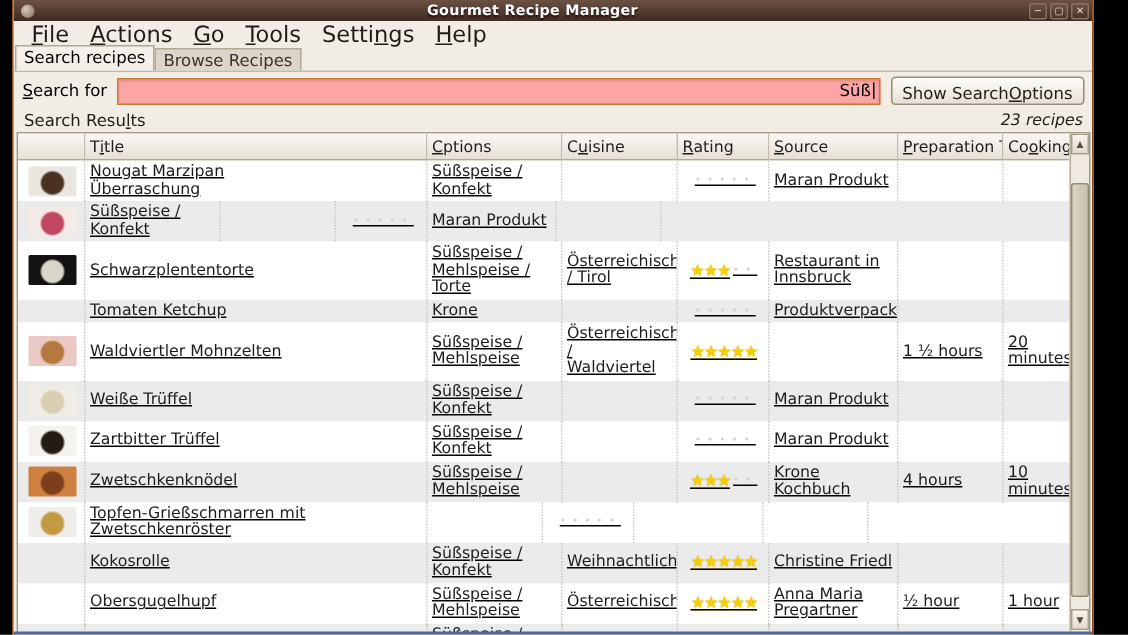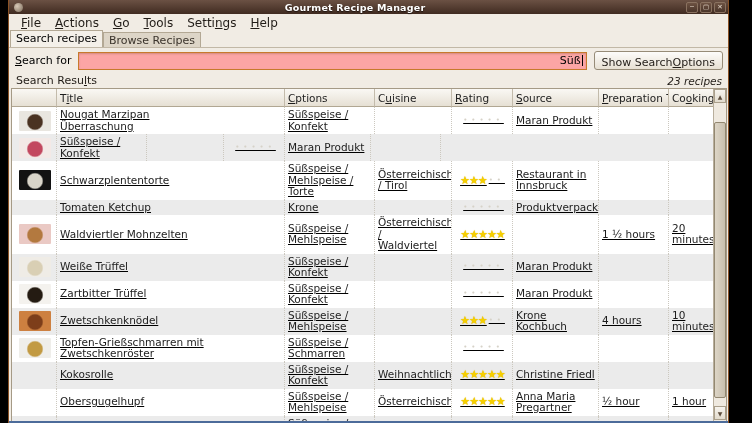--- a/index.html
+++ b/index.html
@@ -13,41 +13,41 @@
               display:flex; align-items:center; padding:0 2px; }
   .win-icon { width:9px; height:9px; border-radius:50%;
               background:radial-gradient(circle at 35% 35%, #d8c9b8, #7a6a58); margin:0 3px; }
   .title-text { flex:1; text-align:center; color:#fff; font-size:9.5px; font-weight:bold;
                 text-shadow:0 1px 1px #1d120d; letter-spacing:.2px; }
   .winbtn { width:12px; height:11px; margin-left:2px; border:1px solid #8a7260; border-radius:2px;
             background:linear-gradient(#6d5242,#4a352a); color:#e9ddcf; font-size:6.5px;
             line-height:9px; text-align:center; }
   
   .menubar { height:17px; flex:0 0 17px; display:flex; align-items:center; padding-left:5px;
-             font-size:12px; color:#211c17; }
+             font-size:15px; color:#211c17; }
   .menu-item { padding:1px 7px; }
   .mn { text-decoration:underline; }
   
   .tabbar { height:17px; flex:0 0 17px; display:flex; align-items:flex-end; padding-left:1px;
             border-bottom:1px solid #c2b8a6; }
   .tab { font-size:11px; padding:1px 5px 2px; border:1px solid #b3a894; border-bottom:none; }
   .tab.active { background:#f4f0e9; height:17px; }
   .tab.inactive { background:#ddd5c7; height:15px; color:#3a332b; }
   
   .search-row { flex:0 0 24px; display:flex; align-items:center; gap:7px; padding:3px 5px 3px 6px;
                 font-size:11px; }
   .search-field { flex:1; height:18px; background:#fca5a5; border:1px solid #c8792c;
                   box-shadow:inset 0 1px 2px rgba(90,60,20,.25); display:flex; align-items:center;
                   padding:0 3px; font-size:11px;justify-content:flex-end; }
   .caret { display:inline-block; width:1px; height:11px; background:#000; margin-left:1px; }
   .btn { height:19px; padding:0 7px; font-size:11px; background:linear-gradient(#fdfcfa,#e7e0d3);
          border:1px solid #968b77; border-radius:3px; display:flex; align-items:flex-end;
          color:#211c17; white-space:nowrap; }
   
-  .results-row { flex:0 0 14px; display:flex; justify-content:space-between; align-items:flex-end;
+  .results-row { flex:0 0 14px; display:flex; justify-content:space-between; align-items:center;
                  padding:0 6px 0 7px; font-size:11px; color:#211c17; }
   .recipe-count { font-style:italic; font-size:10.5px; color:#2c2archive620; }
   
   .table-wrap { flex:1; margin:1px 1px 0 2px; border:1px solid #a59a86; background:#fff;
                 display:flex; overflow:hidden; }
   .grid { flex:1; display:flex; flex-direction:column; overflow:hidden; }
   .header-row { flex:0 0 18px; display:flex; }
   .hcell { background:linear-gradient(#faf8f4,#e6e0d4); border-right:1px solid #c3bbab;
            border-bottom:1px solid #b1a793; font-size:10.5px; color:#1d1d1d;
            display:flex; align-items:center; padding-left:3px; overflow:hidden; white-space:nowrap; }
@@ -249,21 +249,20 @@
     <div class="cell c-cui"></div>
     <div class="cell c-rat"><span class="stars-filled">★★★</span><span class="stars-empty">••</span></div>
     <div class="cell c-src">Krone Kochbuch</div>
     <div class="cell c-prep">4 hours</div>
     <div class="cell c-cook">10 minutes</div>
   </div>
           <div class="row tall">
     <div class="cell c-img"><div class="thumb" style="background: radial-gradient(circle at 50% 55%, rgb(194, 154, 66) 0px, rgb(194, 154, 66) 36%, rgb(239, 238, 234) 44%);"></div></div>
     <div class="cell c-title">Topfen-Grießschmarren mit
 Zwetschkenröster</div>
-    <div class="cell c-cat">Süßspeise / Schmarren</div>
     <div class="cell c-cui"></div>
     <div class="cell c-rat"><span class="stars-empty">•••••</span></div>
     <div class="cell c-src"></div>
     <div class="cell c-prep"></div>
     <div class="cell c-cook"></div>
   </div>
           <div class="row">
     <div class="cell c-img"></div>
     <div class="cell c-title">Kokosrolle</div>
     <div class="cell c-cat">Süßspeise / Konfekt</div>

